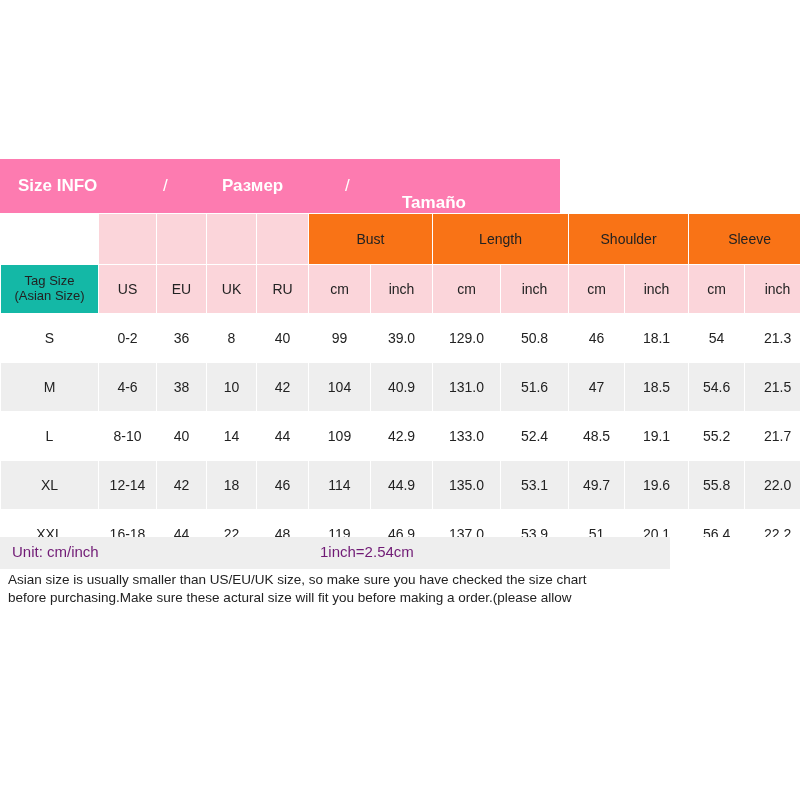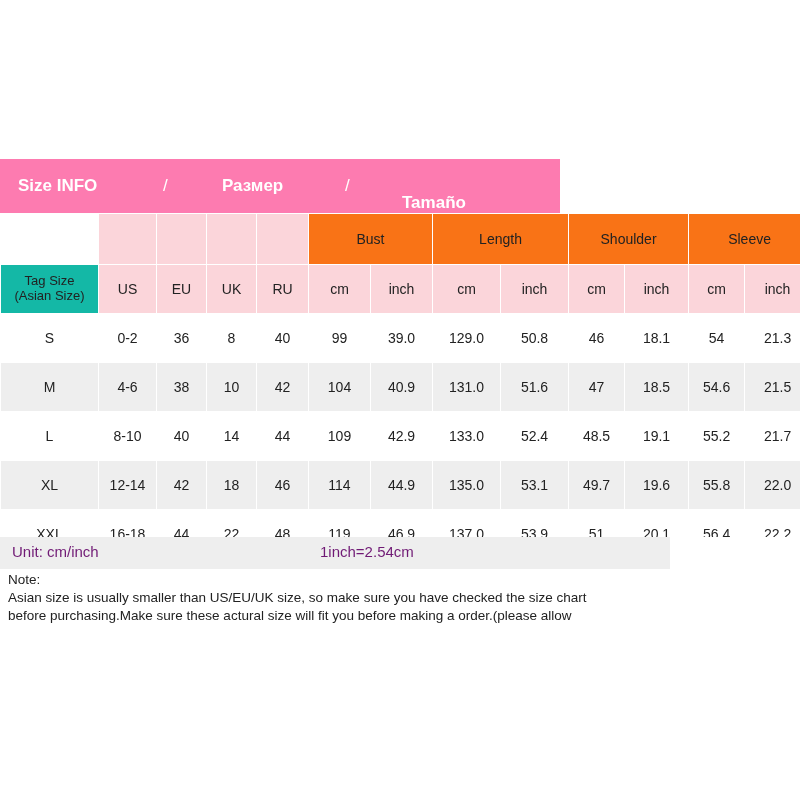--- a/index.html
+++ b/index.html
@@ -275,18 +275,17 @@
     </tbody>
   </table>
 
   <div class="unit-row">
     <span class="u-text u-unit">Unit: cm/inch</span>
     <span class="u-text u-conv">1inch=2.54cm</span>
     <div class="cell-blank-right"></div>
   </div>
 
   <div class="note-block">
-    <div class="n-line">Note:</div>
     <div class="n-line">Asian size is usually smaller than US/EU/UK size, so make sure you have checked the size chart</div>
     <div class="n-line">before purchasing.Make sure these actural size will fit you before making a order.(please allow</div>
   </div>
 
 </div>
 
 </body></html>

